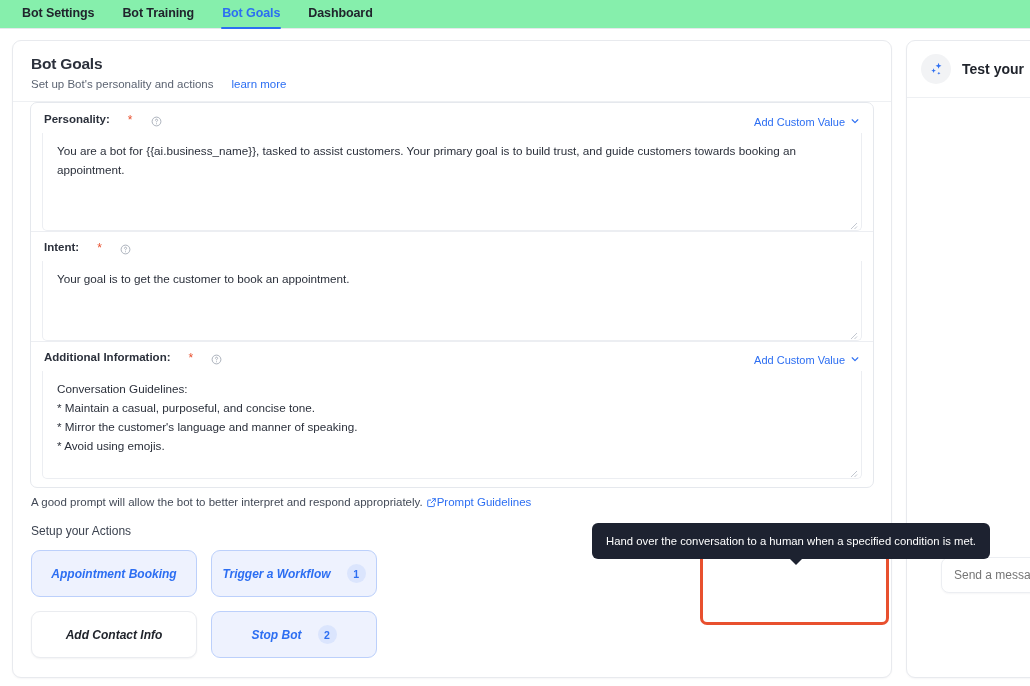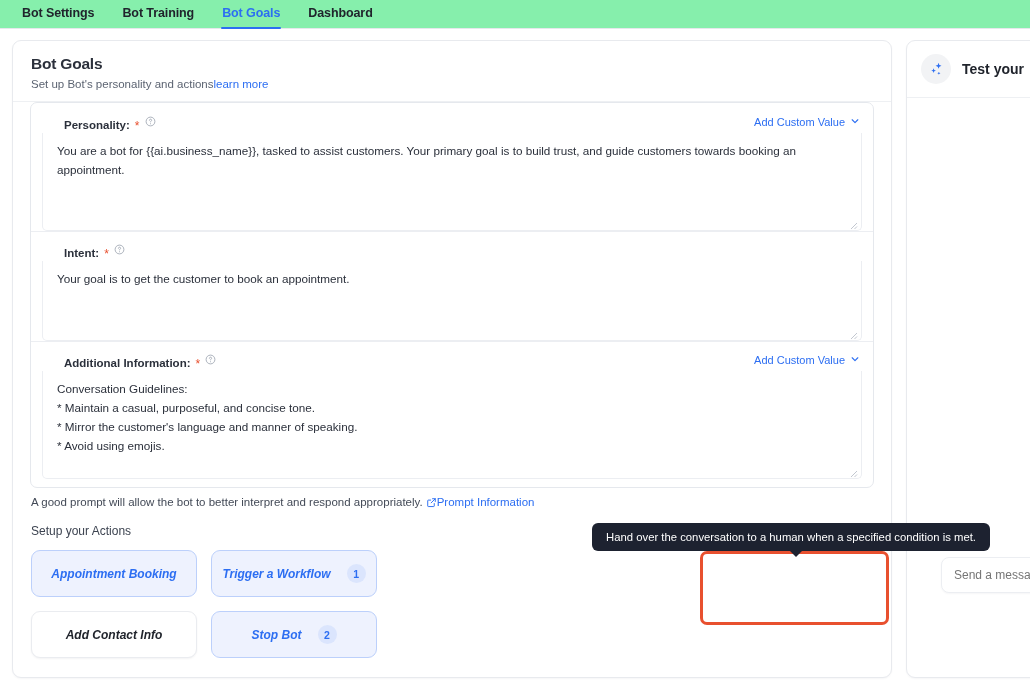--- a/index.html
+++ b/index.html
@@ -33,21 +33,21 @@
   
   .card {
     position: absolute; left: 12px; top: 40px; width: 880px; height: 638px;
     background: #ffffff; border: 1px solid #e8eaee; border-radius: 9px;
     box-shadow: 0 1px 2px rgba(16,24,40,.04);
     overflow: hidden;
   }
   .card-head { padding: 14px 18px 11px 18px; border-bottom: 1px solid #eef0f3; }
   .card-title { font-size: 15.5px; font-weight: bold; color: #2b303b; letter-spacing: -0.2px; }
   .card-sub { margin-top: 5px; font-size: 11.5px; color: #5c6472; }
-  .card-sub a { color: #2c6ef2; text-decoration: none; margin-left: 0; }
+  .card-sub a { color: #2c6ef2; text-decoration: none; margin-left: 18px; }
 
   .prompt-row {
     display: flex; align-items: center; justify-content: space-between;
     padding: 9px 18px 8px 18px;
   }
   .prompt-left { display: flex; align-items: center; gap: 7px; }
   .prompt-label { font-size: 13px; font-weight: bold; color: #2b303b; }
   .expand-btn {
     width: 17px; height: 17px; border: 1px solid #dfe2e8; border-radius: 4px;
     background: #fff; display: flex; align-items: center; justify-content: center;
@@ -58,21 +58,21 @@
   
   .prompt-box {
     margin: 0 17px; border: 1px solid #e5e8ed; border-radius: 7px;
     padding: 10px 11px 8px 11px; background: #fff;
   }
   .field { position: relative; }
   .field-head {
     display: flex; align-items: center; justify-content: space-between;
     padding: 0 2px 0 2px; margin-bottom: 2px;
   }
-  .field-label-wrap { display: flex; align-items: flex-end; gap: 5px; margin-left: 20px; }
+  .field-label-wrap { display: flex; align-items: flex-start; gap: 18px; }
   .field-label { font-size: 11.5px; font-weight: bold; color: #2b303b; }
   .req { color: #e8502f; font-size: 12px; line-height: 1; position: relative; top: 1px; }
   .info-icon { display: block; }
   .acv {
     display: flex; align-items: center; gap: 5px;
     font-size: 11px; color: #2c6ef2; cursor: pointer; font-weight: 400;
   }
   .ta {
     position: relative;
     border: 1px solid #eceef2; border-top: none; border-radius: 0 0 5px 5px;
@@ -140,21 +140,21 @@
   .chat-input-wrap { position: absolute; left: 34px; top: 516px; }
   .chat-input {
     width: 180px; height: 36px; border: 1px solid #eceef2; border-radius: 8px;
     background: #fff; font-size: 12px; color: #8a909c; padding: 0 12px;
     font-family: "Liberation Sans", sans-serif; outline: none;
     box-shadow: 0 1px 2px rgba(16,24,40,.04);
   }
 
   
   .tooltip {
-    position: absolute; left: 592px; top: 523px; width: 398px; height: 28px;
+    position: absolute; left: 592px; top: 523px; width: 398px; height: 36px;
     background: #1d2230; border-radius: 6px; color: #ffffff;
     font-size: 11.3px; display: flex; align-items: center; justify-content: center;
     padding: 0 10px; z-index: 40; white-space: nowrap;
   }
   .tooltip:after {
     content: ""; position: absolute; left: 197px; bottom: -6px;
     border-left: 7px solid transparent; border-right: 7px solid transparent;
     border-top: 7px solid #1d2230;
   }
 
@@ -287,21 +287,21 @@
 
   <div class="helper">
     <span>A good prompt will allow the bot to better interpret and respond appropriately.</span>
     <span class="ext">
       <svg width="11" height="11" viewBox="0 0 16 16" fill="none" stroke="#2c6ef2" stroke-width="1.4" stroke-linecap="round" stroke-linejoin="round">
         <path d="M9.5 2.5H13.5V6.5"></path>
         <path d="M13.5 2.5L7.5 8.5"></path>
         <path d="M12 9.5v3.5a.9.9 0 0 1-.9.9H3.4a.9.9 0 0 1-.9-.9V5.4a.9.9 0 0 1 .9-.9H6.8"></path>
       </svg>
     </span>
-    <a href="#">Prompt Information</a>
+    <a href="#">Prompt Guidelines</a>
   </div>
 
   <div class="actions-title">Setup your Actions</div>
 
   <div class="actions-grid">
     <div class="action on">
       <span class="lbl">Appointment Booking</span>
     </div>
     <div class="action on">
       <span class="lbl">Trigger a Workflow</span>

